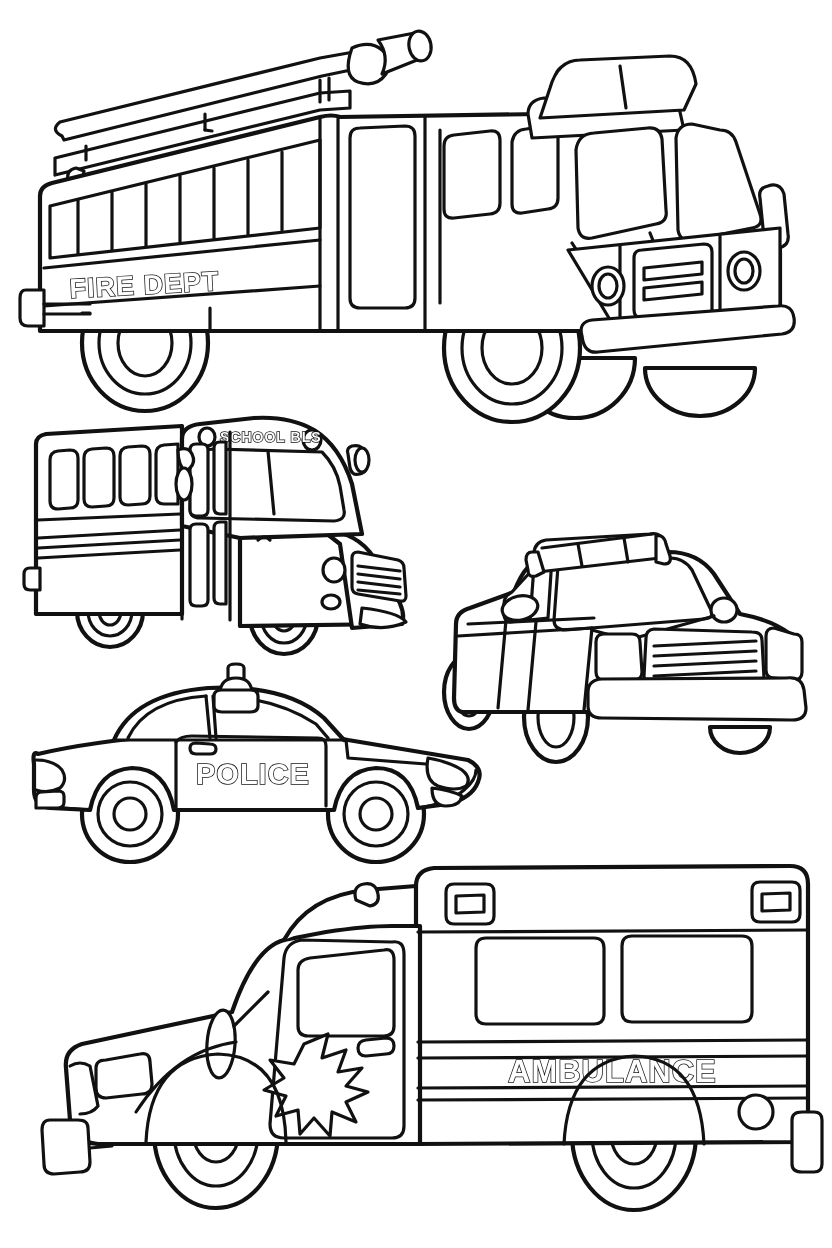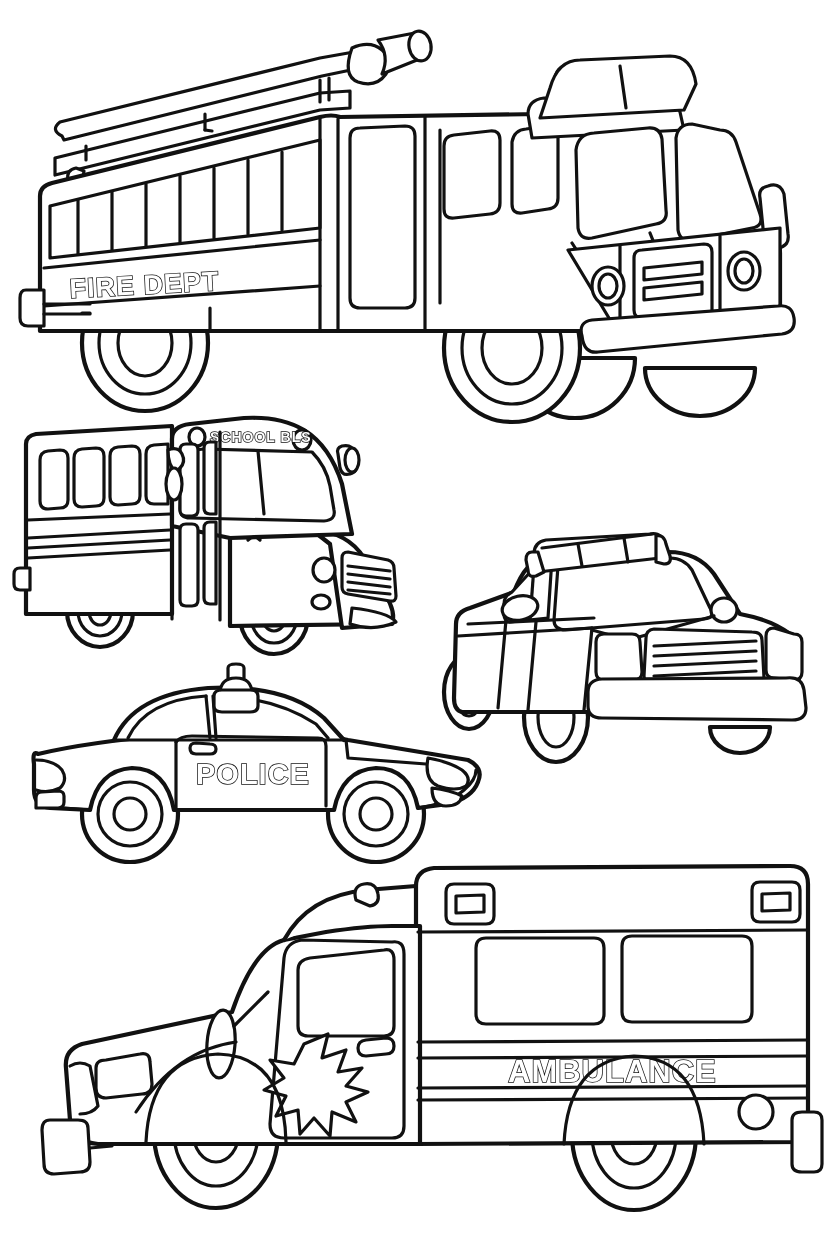--- a/index.html
+++ b/index.html
@@ -177,21 +177,21 @@
         <path class="ln" d="M24 296 L70 296"></path>
       </g>
 
       <g>
         <path class="ln" d="M190 313 L190 290"></path>
         <path class="ln" d="M70 295 L62 295"></path>
       </g>
     </svg>
   </div>
 
-  <div class="vehicle" style="left:12px; top:414px; width:400px; height:250px;">
+  <div class="vehicle" style="left:22px; top:414px; width:400px; height:250px;">
     <svg width="400" height="250" viewBox="0 0 400 250">
 
       <g>
         <ellipse class="fillw-thick" cx="88" cy="197" rx="33" ry="36"></ellipse>
         <ellipse class="ln" cx="88" cy="197" rx="22" ry="25"></ellipse>
         <ellipse class="ln" cx="88" cy="197" rx="11" ry="14"></ellipse>
         <ellipse class="fillw-thick" cx="262" cy="202" rx="34" ry="38"></ellipse>
         <ellipse class="ln" cx="262" cy="202" rx="23" ry="27"></ellipse>
         <ellipse class="ln" cx="262" cy="202" rx="12" ry="15"></ellipse>
       </g>

